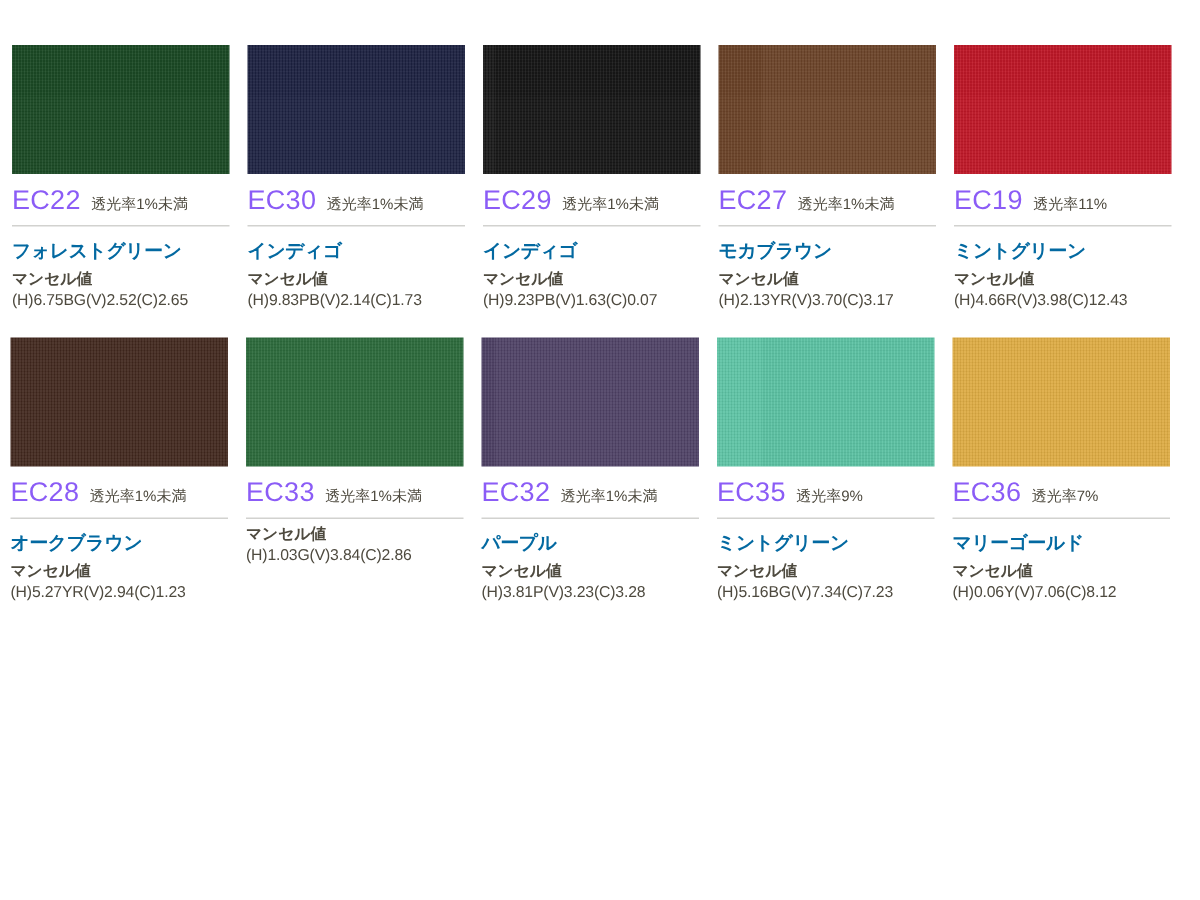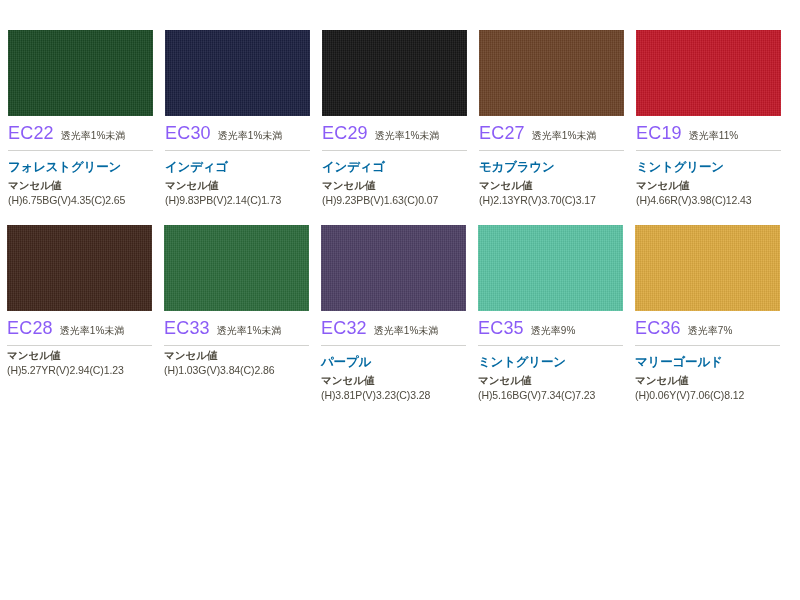--- a/index.html
+++ b/index.html
@@ -90,21 +90,21 @@
   <div class="row">
 
     <div class="card">
       <div class="swatch" style="background-color: rgb(27, 74, 37);"></div>
       <div class="code-line">
         <span class="code">EC22</span>
         <span class="trans">透光率1%未満</span>
       </div>
       <div class="name">フォレストグリーン</div>
       <div class="munsell-label">マンセル値</div>
-      <div class="munsell-value">(H)6.75BG(V)4.35(C)2.65</div>
+      <div class="munsell-value">(H)6.75BG(V)2.52(C)2.65</div>
     </div>
 
     <div class="card">
       <div class="swatch" style="background-color: rgb(27, 32, 64);"></div>
       <div class="code-line">
         <span class="code">EC30</span>
         <span class="trans">透光率1%未満</span>
       </div>
       <div class="name">インディゴ</div>
       <div class="munsell-label">マンセル値</div>
@@ -147,20 +147,21 @@
   </div>
 
   <div class="row row2">
 
     <div class="card">
       <div class="swatch" style="background-color: rgb(64, 38, 28);"></div>
       <div class="code-line">
         <span class="code">EC28</span>
         <span class="trans">透光率1%未満</span>
       </div>
+      <div class="name">オークブラウン</div>
       <div class="munsell-label">マンセル値</div>
       <div class="munsell-value">(H)5.27YR(V)2.94(C)1.23</div>
     </div>
 
     <div class="card">
       <div class="swatch" style="background-color: rgb(44, 107, 60);"></div>
       <div class="code-line">
         <span class="code">EC33</span>
         <span class="trans">透光率1%未満</span>
       </div>

